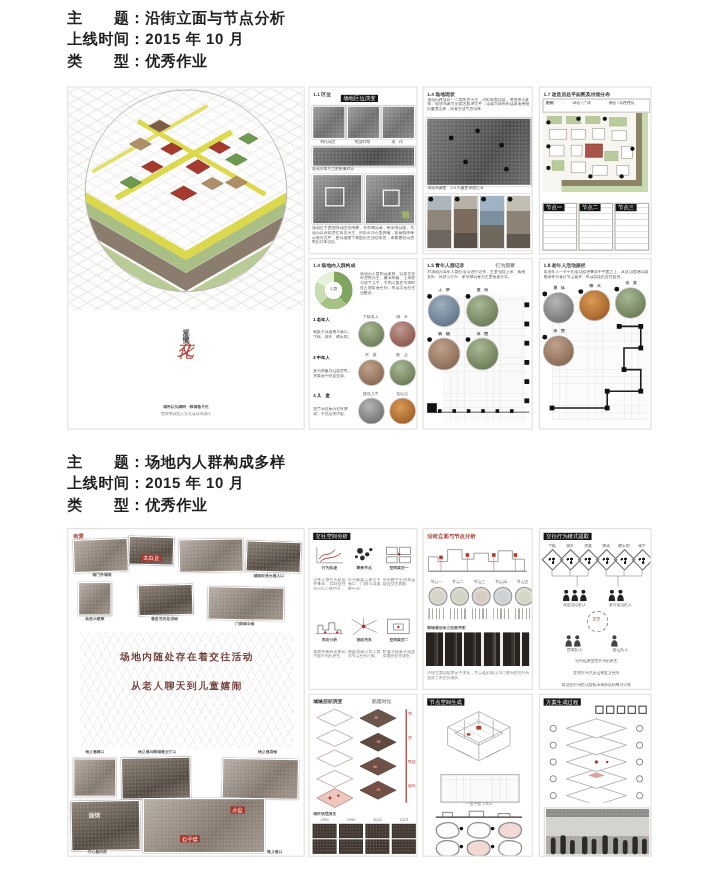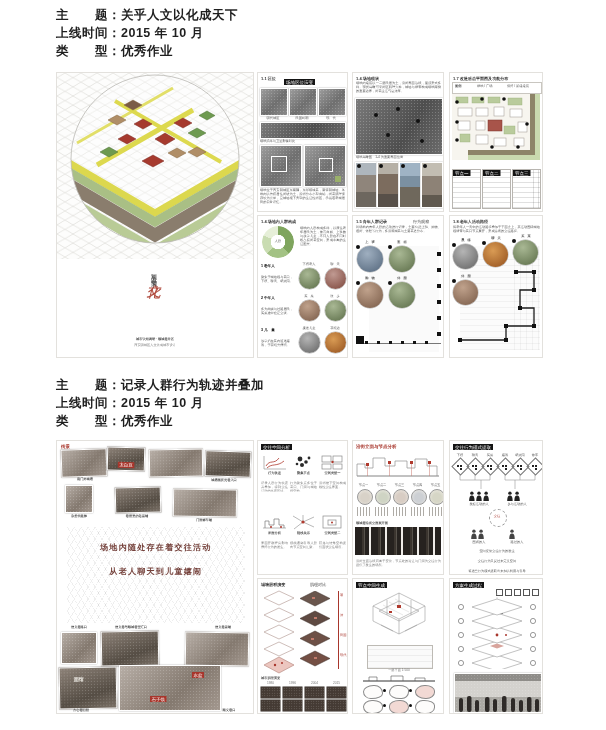--- a/index.html
+++ b/index.html
@@ -54,21 +54,21 @@
   .calli{writing-mode:vertical-rl;text-orientation:upright;font-family:"DejaVu Serif",serif;color:#4a4a4a;letter-spacing:1px;}
   .calli .red{color:#b0493c;font-size:14px;font-style:italic;}
   .dcirc{position:absolute;width:16px;height:16px;border:1px dashed #9a9a9a;border-radius:50%;}
   .iconbox{display:inline-block;width:5px;height:5px;border:.6px solid #555;margin-right:2px;vertical-align:middle;}
   svg{display:block;}
 </style>
 </head>
 <body>
 
 <div class="sec-head" style="top:6px;">
-  <div>主　　题：关乎人文以化成天下</div>
+  <div>主　　题：沿街立面与节点分析</div>
   <div>上线时间：2015 年 10 月</div>
   <div>类　　型：优秀作业</div>
 </div>
 
 <figure class="poster" style="left:56px;top:72px;width:198px;height:286px;margin:0;">
   <svg class="abs" style="left:0;top:0;" width="196" height="186" viewBox="0 0 196 186">
     <defs>
       <pattern id="iso" width="16" height="9.2" patternUnits="userSpaceOnUse">
         <path d="M8 0 L16 4.6 L8 9.2 L0 4.6 Z" fill="none" stroke="#dad8d4" stroke-width="0.6"></path>
       </pattern>
@@ -370,21 +370,21 @@
       <rect x="68" y="40" width="4" height="4"></rect>
         <rect x="82" y="58" width="4" height="4"></rect>
         <rect x="54" y="58" width="4" height="4"></rect>
       <rect x="54" y="72" width="4" height="4"></rect>
         <rect x="8" y="72" width="4" height="4"></rect>
     </g>
   </svg>
 </figure>
 
 <div class="sec-head" style="top:376px;">
-  <div>主　　题：记录人群行为轨迹并叠加</div>
+  <div>主　　题：场地内人群构成多样</div>
   <div>上线时间：2015 年 10 月</div>
   <div>类　　型：优秀作业</div>
 </div>
 
 <figure class="poster" style="left:56px;top:440px;width:198px;height:274px;margin:0;">
   <span class="rtag" style="left:4px;top:3px;">街景</span>
   <div class="ph sep" style="left:4px;top:8px;width:44px;height:26px;transform:rotate(-2deg);"></div>
   <div class="ph sepd" style="left:50px;top:6px;width:36px;height:22px;transform:rotate(1.5deg);">
       <span class="rchip" style="left:10px;top:14px;">太白豆</span>
     </div>

